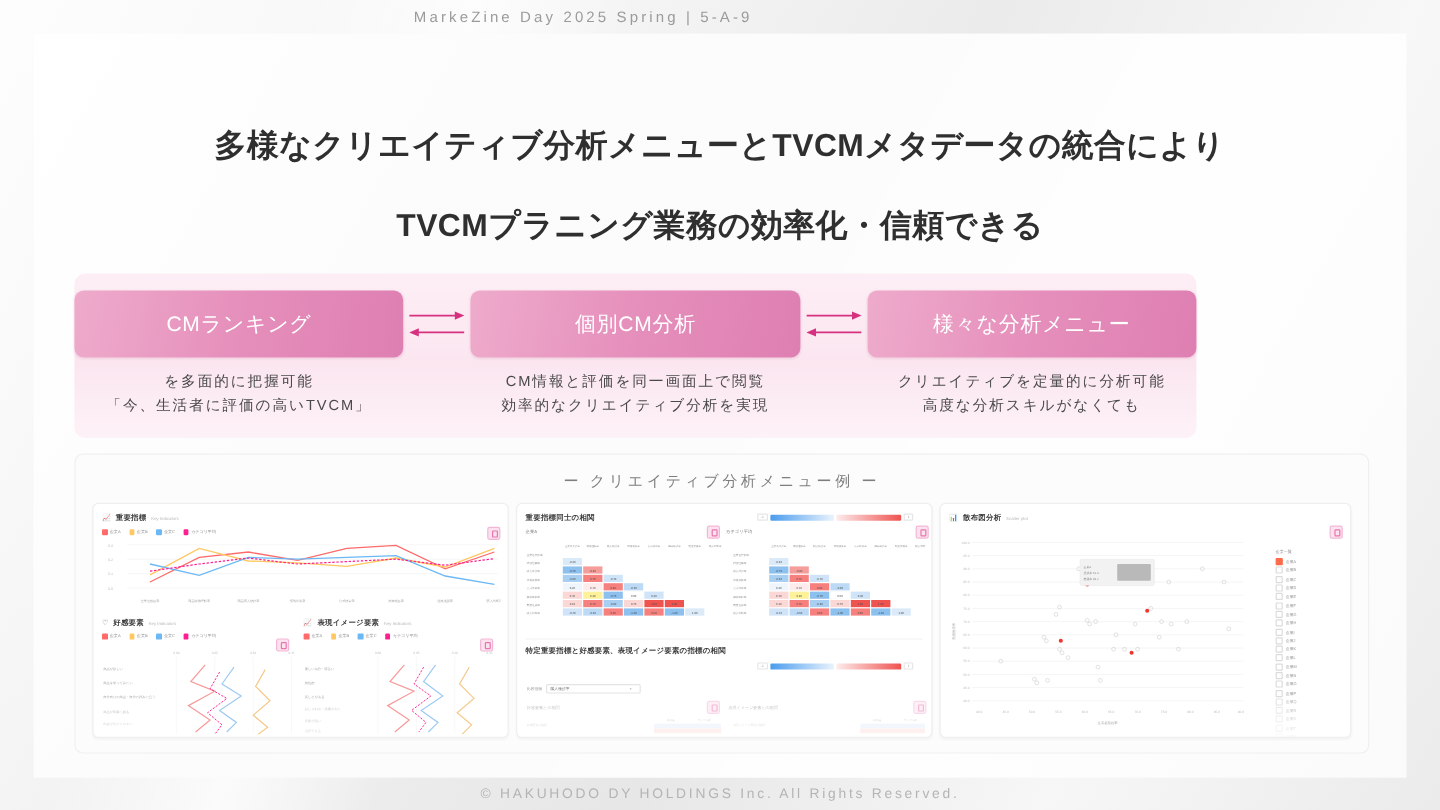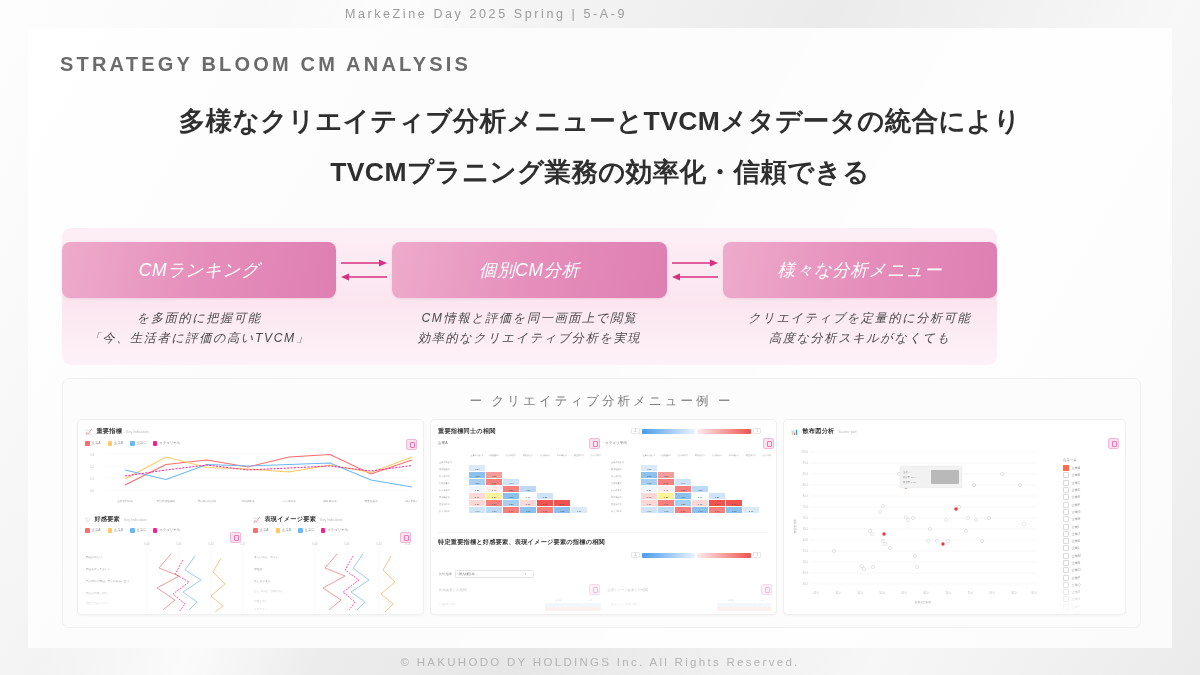--- a/index.html
+++ b/index.html
@@ -45,28 +45,27 @@
     position:absolute;left:60px;top:53px;
     font-size:20px;font-weight:700;letter-spacing:3.2px;color:#6b6b6b;white-space:nowrap;z-index:3;
   }
 
   .headline{
     position:absolute;left:0;top:108px;width:1200px;text-align:center;z-index:3;
   }
   .headline .l1,.headline .l2{
     display:block;font-size:26.5px;font-weight:700;color:#2f2f2f;letter-spacing:.4px;line-height:1.0;
   }
-  .headline .l1{margin-bottom:24px;text-align:center;}
+  .headline .l1{margin-bottom:40px;text-align:center;}
 
   
   .flow{
     position:absolute;left:62px;top:228px;width:935px;height:137px;z-index:3;
     background:linear-gradient(180deg,#fdeef5 0%,#fbe6f0 55%,#fdf2f7 100%);
     border-radius:9px;
-    font-style:italic;
   }
   .flow-row{position:absolute;left:0;top:14px;width:100%;height:56px;display:flex;align-items:center;justify-content:center;gap:0;}
   .fbox{
     width:316px;height:56px;border-radius:8px;
     display:flex;align-items:center;justify-content:center;
     background:linear-gradient(100deg,#eeabcb 0%,#e58ebb 52%,#de7fb2 100%);
     box-shadow:0 1px 2px rgba(190,90,140,.18);
   }
   .fbox span{color:#fff;font-size:17.5px;font-weight:400;letter-spacing:.6px;}
   .arrows{width:56px;height:56px;position:relative;flex:0 0 56px;}
@@ -126,21 +125,20 @@
 
 <div class="slide">
   <div class="bg-sheen"></div>
 
   <div class="topbar">
     <div class="t">MarkeZine Day 2025 Spring | 5-A-9</div>
   </div>
 
   <div class="card"></div>
 
-  <div class="eyebrow">STRATEGY BLOOM CM ANALYSIS</div>
 
   <div class="headline">
     <span class="l1">多様なクリエイティブ分析メニューとTVCMメタデータの統合により</span>
     <span class="l2">TVCMプラニング業務の効率化・信頼できる</span>
   </div>
 
   <div class="flow">
     <div class="flow-row">
       <div class="fbox">
         <span>CMランキング</span>

